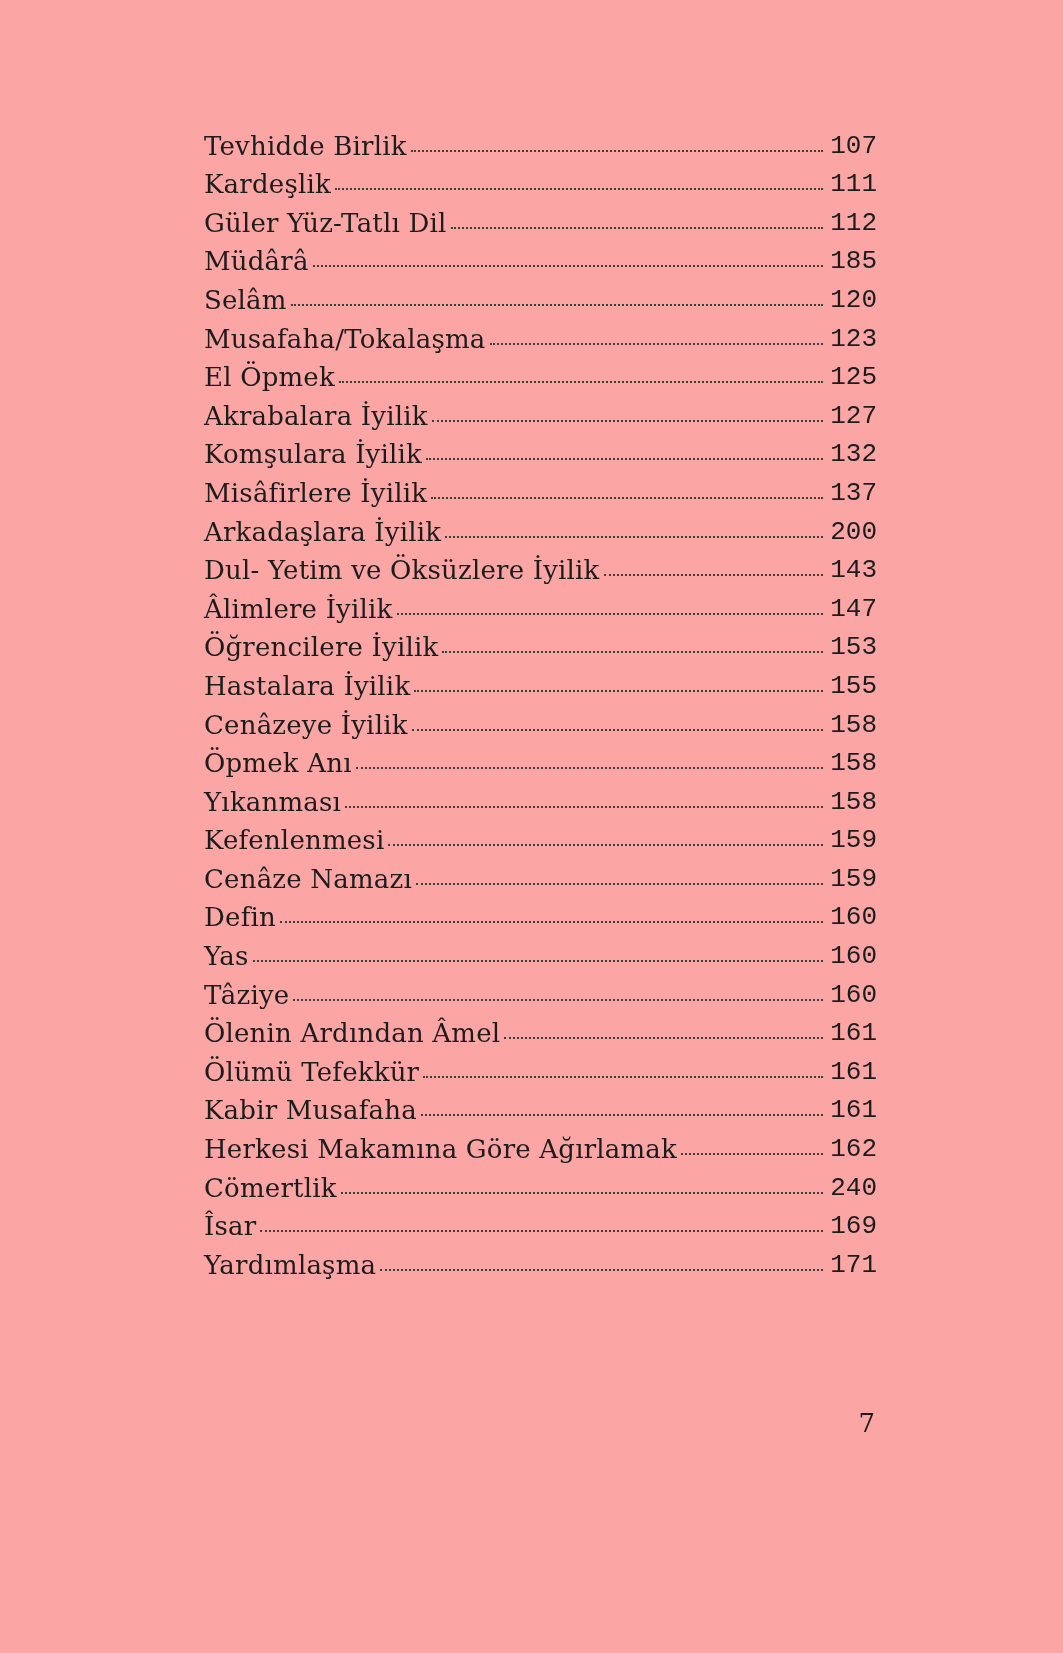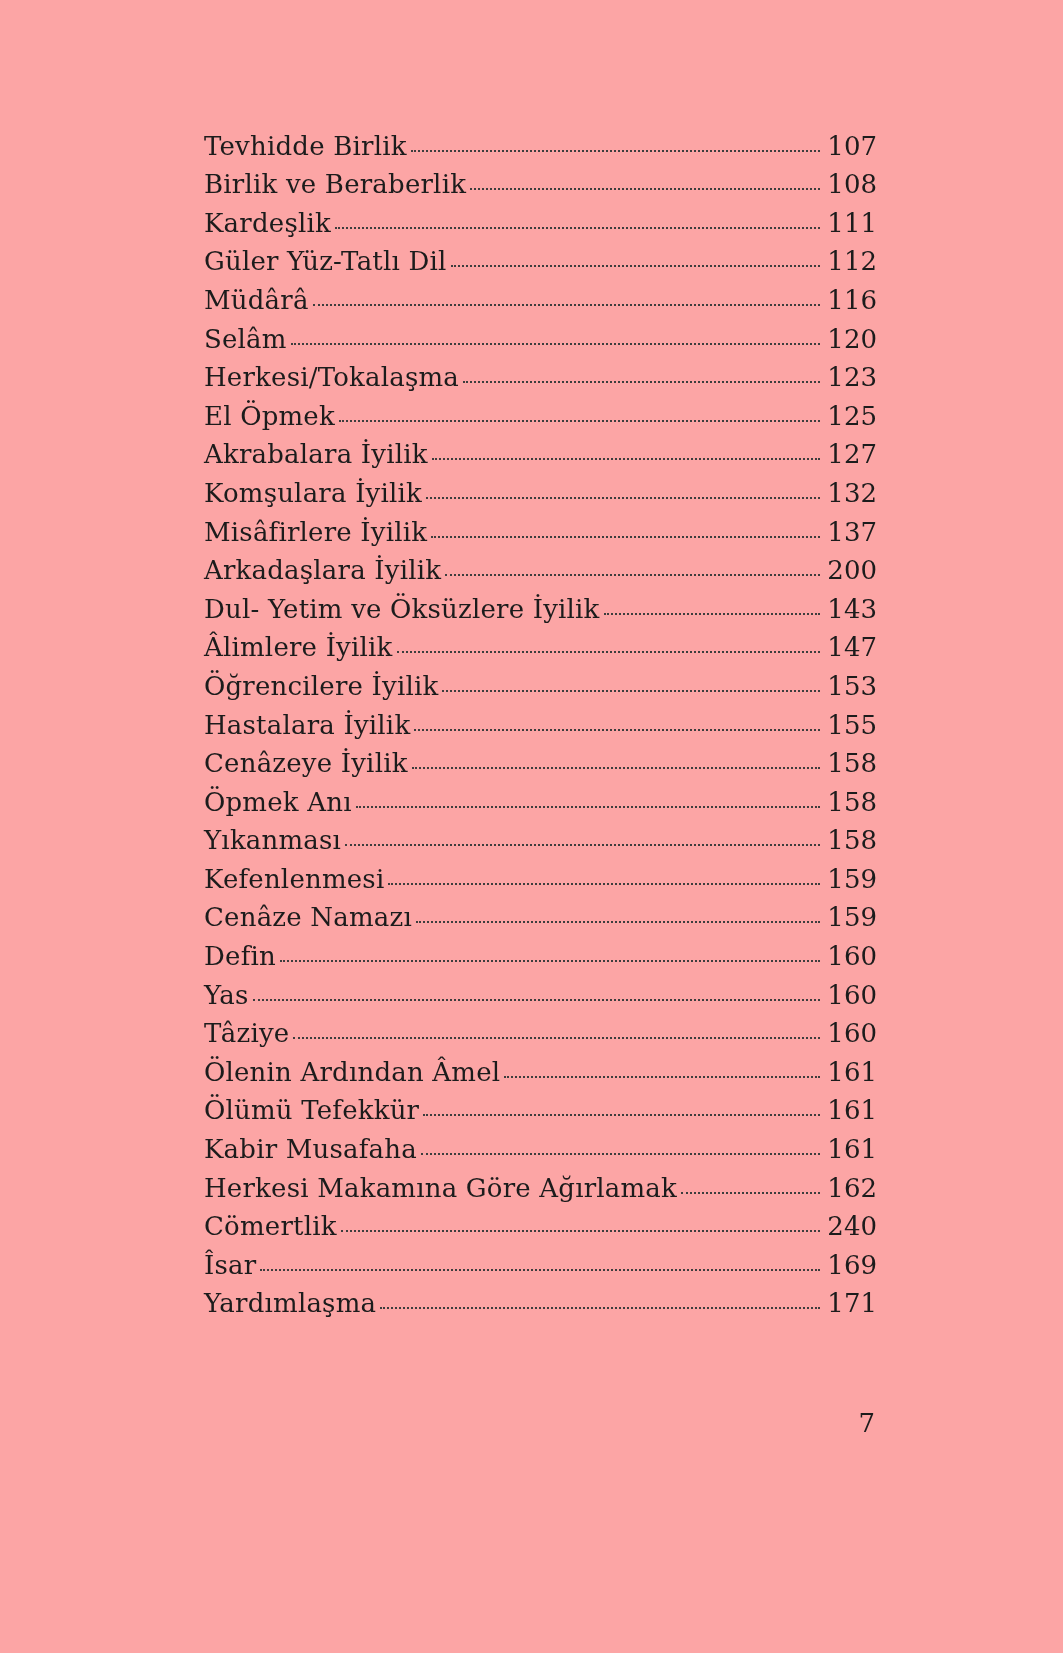--- a/index.html
+++ b/index.html
@@ -37,72 +37,68 @@
   .leader {
     flex: 1 1 auto;
     min-width: 18px;
     margin: 0 7px 7px 4px;
     border-bottom: 2px dotted #3d3d3d;
   }
   .toc-page {
     white-space: nowrap;
     min-width: 44px;
     text-align: right;
+    font-family: Liberation Mono, monospace;
   }
   .footer-page-number {
     position: absolute;
     right: 188px;
     top: 1408px;
     font-size: 26px;
   }
 </style>
 </head>
 <body>
 
 <div class="page">
 
   <div class="toc">
   <div class="toc-row">
     <span class="toc-title">Tevhidde Birlik</span>
     <span class="leader"></span>
     <span class="toc-page">107</span>
   </div>
 
-  <div class="toc-row">
-    <span class="toc-title">Birlik ve Beraberlik</span>
-    <span class="leader"></span>
-    <span class="toc-page">108</span>
-  </div>
 
   <div class="toc-row">
     <span class="toc-title">Kardeşlik</span>
     <span class="leader"></span>
     <span class="toc-page">111</span>
   </div>
 
   <div class="toc-row">
     <span class="toc-title">Güler Yüz-Tatlı Dil</span>
     <span class="leader"></span>
     <span class="toc-page">112</span>
   </div>
 
   <div class="toc-row">
     <span class="toc-title">Müdârâ</span>
     <span class="leader"></span>
-    <span class="toc-page">116</span>
+    <span class="toc-page">185</span>
   </div>
 
   <div class="toc-row">
     <span class="toc-title">Selâm</span>
     <span class="leader"></span>
     <span class="toc-page">120</span>
   </div>
 
   <div class="toc-row">
-    <span class="toc-title">Herkesi/Tokalaşma</span>
+    <span class="toc-title">Musafaha/Tokalaşma</span>
     <span class="leader"></span>
     <span class="toc-page">123</span>
   </div>
 
   <div class="toc-row">
     <span class="toc-title">El Öpmek</span>
     <span class="leader"></span>
     <span class="toc-page">125</span>
   </div>
 

